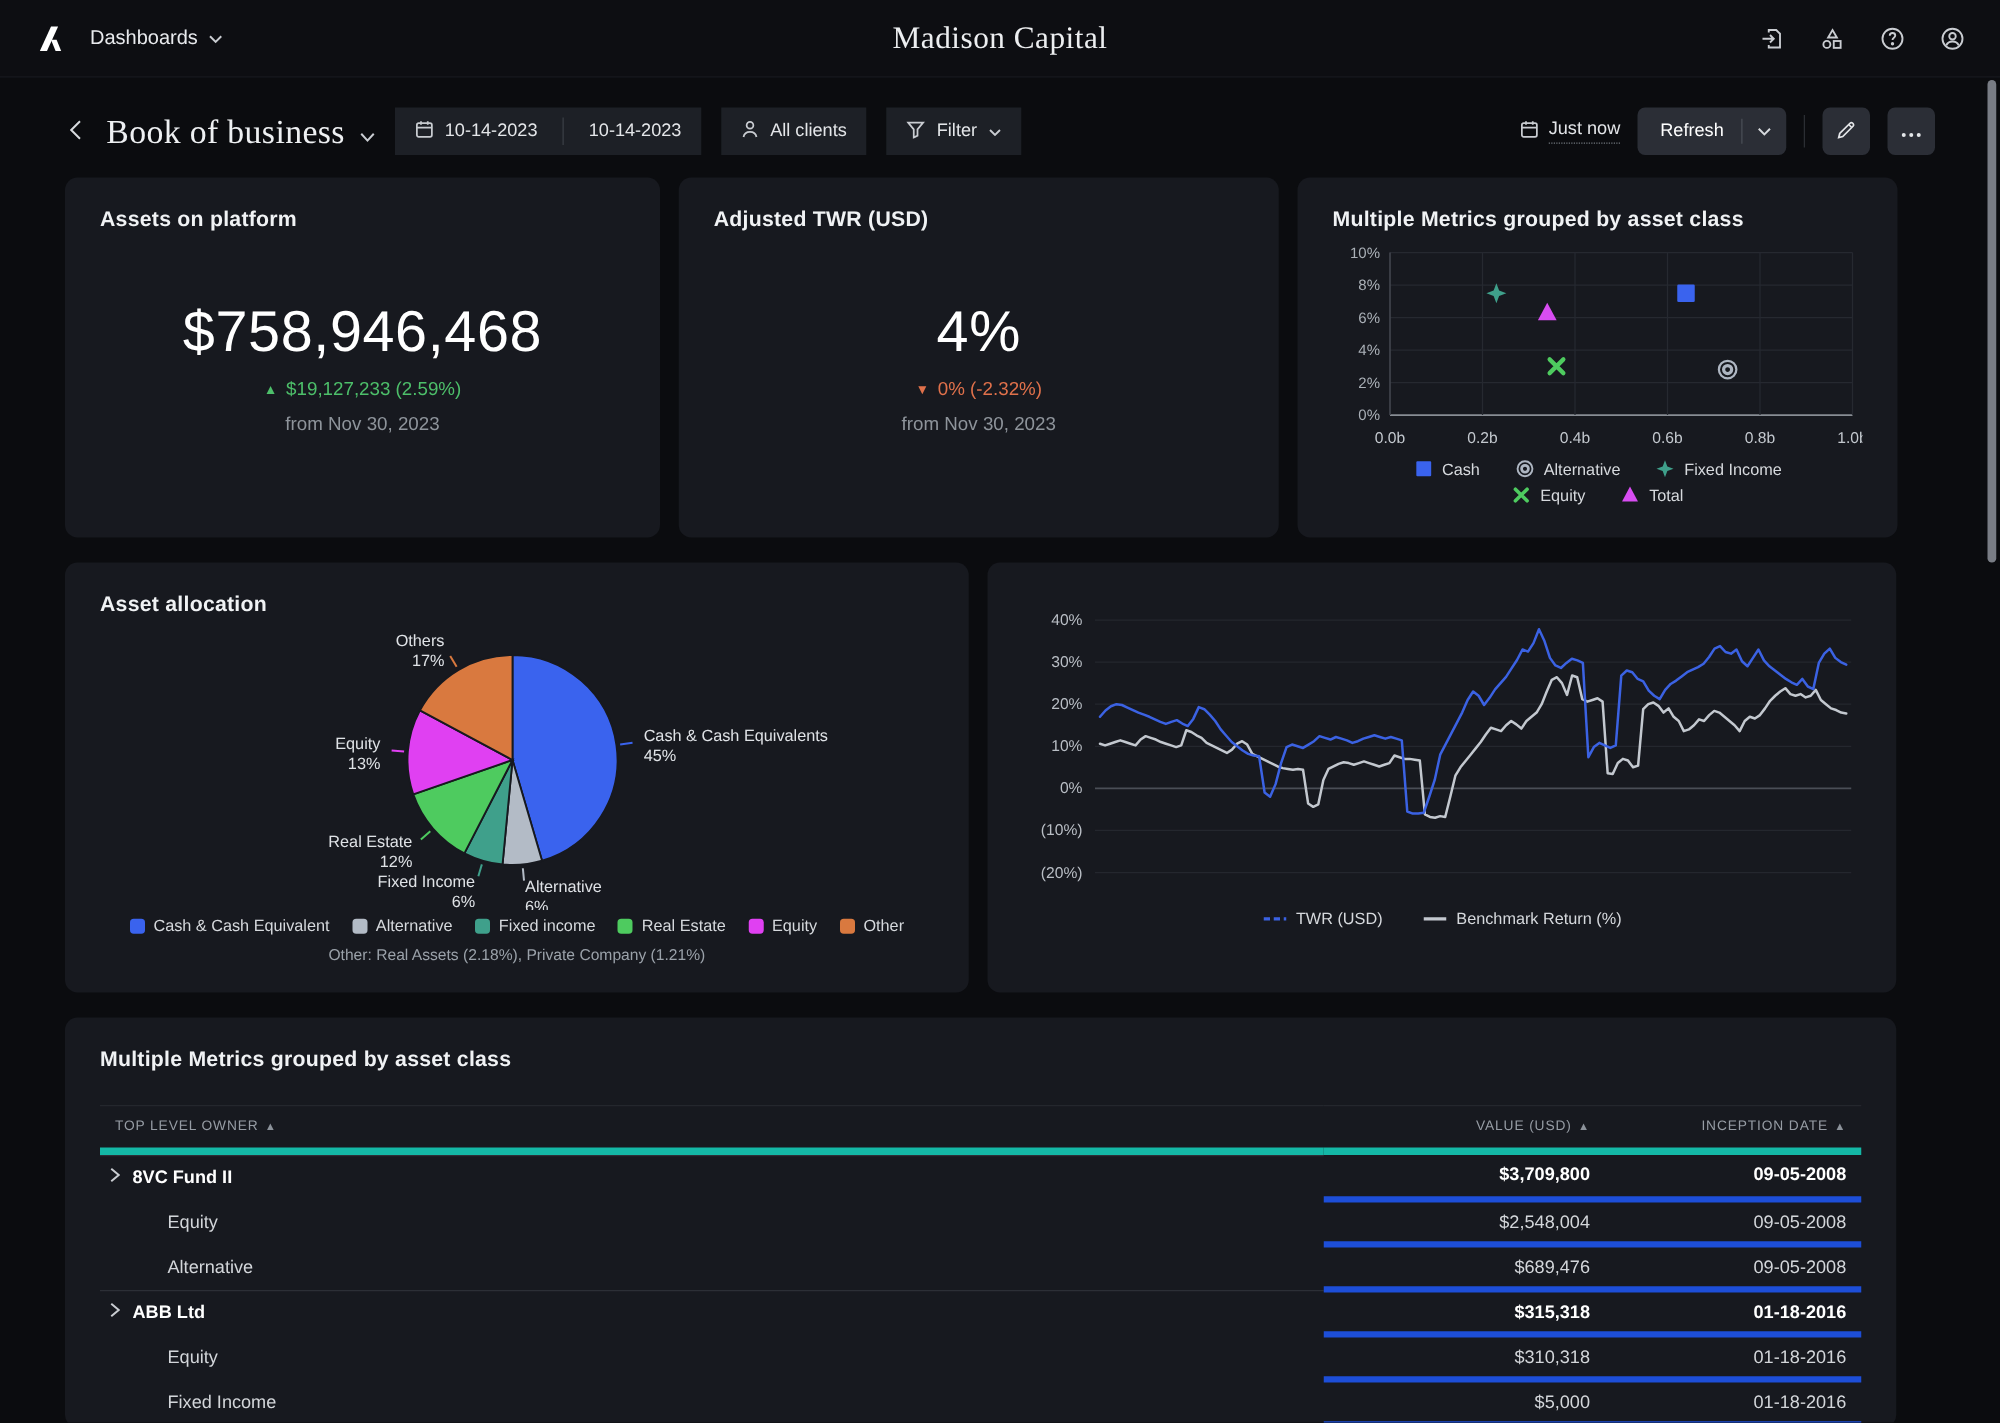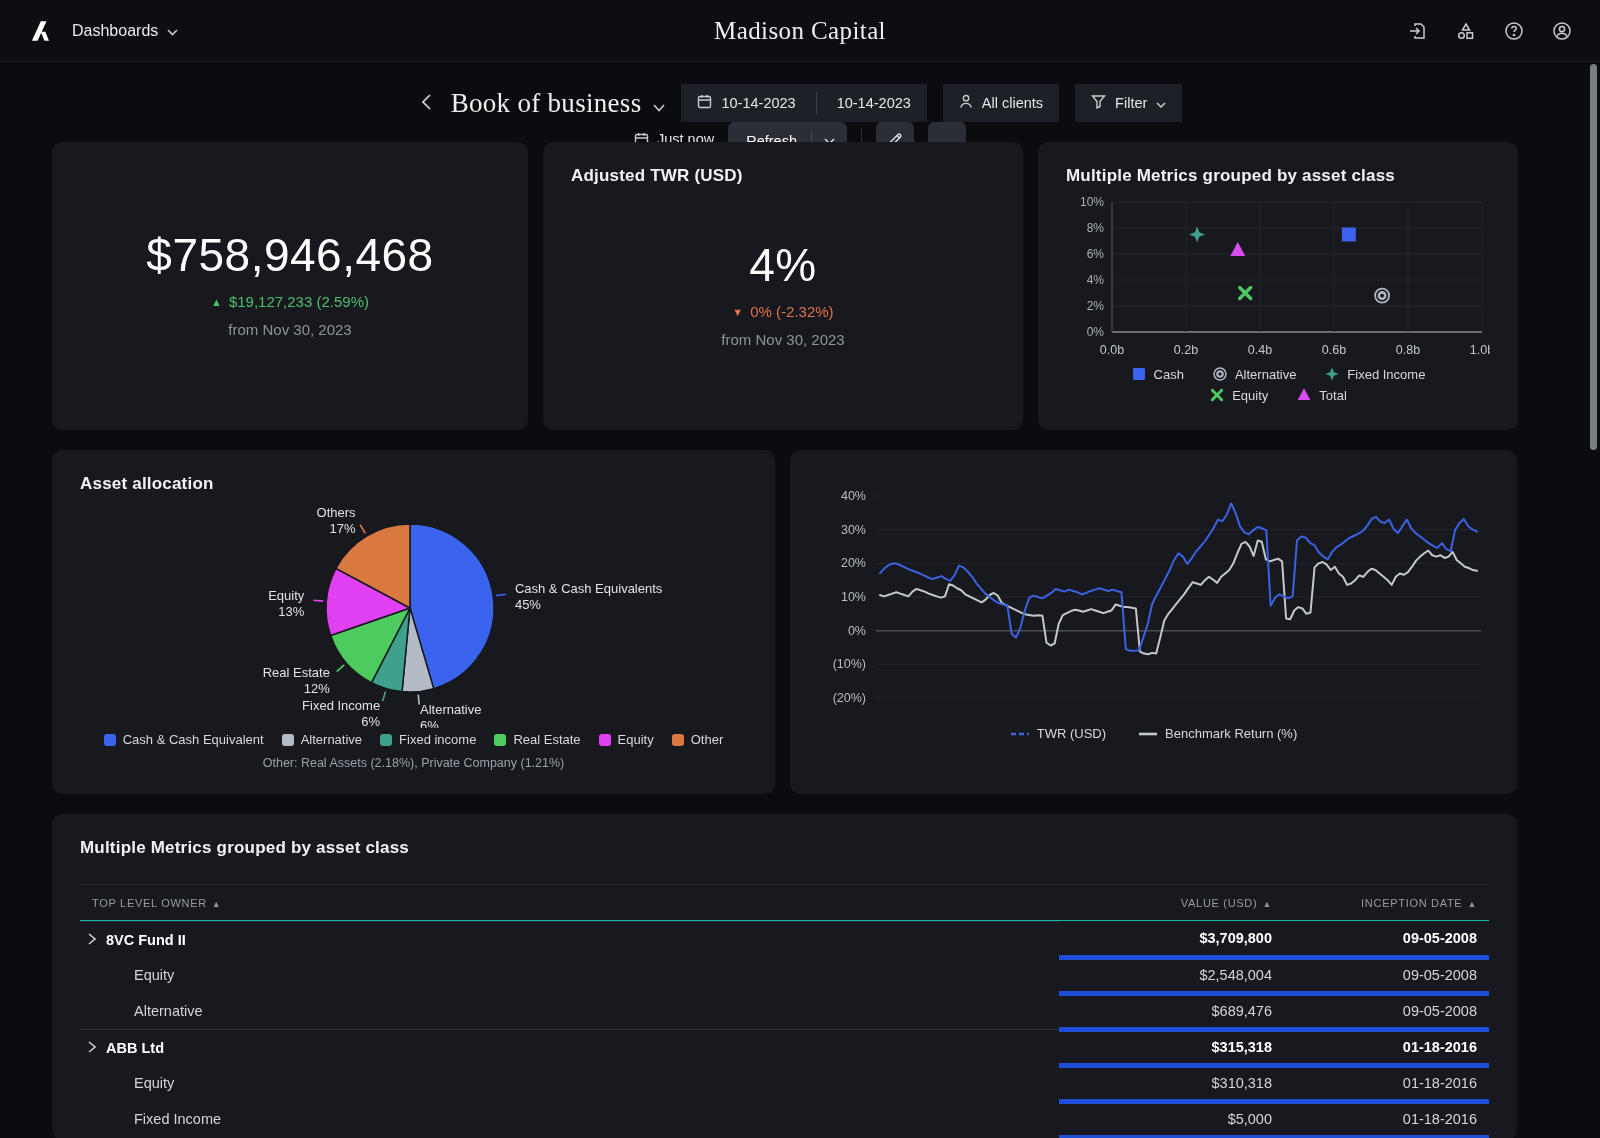--- a/index.html
+++ b/index.html
@@ -12,21 +12,21 @@
             display:flex; align-items:center; justify-content:space-between; padding:0 28px; position:relative; }
   .nav-left { display:flex; align-items:center; gap:18px; }
   .logo { width:26px; height:26px; display:flex; align-items:center; }
   .nav-menu { display:flex; align-items:center; gap:9px; background:none; border:none; color:#e8eaed; font-size:16px; }
   .nav-title { position:absolute; left:50%; transform:translateX(-50%); font-family:"Liberation Serif",serif;
                font-size:25px; letter-spacing:.4px; color:#eceef0; }
   .nav-right { display:flex; align-items:center; gap:28px; }
   .icon-btn { background:none; border:none; color:#c9ccd1; display:flex; align-items:center; }
 
   
-  .toolbar { display:flex; align-items:center; justify-content:space-between; padding:0 52px; margin-top:22px; height:42px;flex-direction:column; }
+  .toolbar { display:flex; align-items:center; justify-content:space-between; padding:0 52px; margin-top:22px; height:42px; }
   .tb-left { display:flex; align-items:center; gap:16px; }
   .back-btn { background:none; border:none; color:#d6d9dd; display:flex; padding:4px; }
   .bob-title { display:flex; align-items:center; gap:12px; background:none; border:none; color:#eef0f2;
                font-family:"Liberation Serif",serif; font-size:27px; letter-spacing:.3px; }
   .tb-btn { height:38px; background:#1d2026; border:none; border-radius:0; color:#e4e6e9;
             font-size:14.5px; display:flex; align-items:center; gap:9px; padding:0 16px; }
   .date-btn .vdiv { width:1px; height:22px; background:#3a3e45; margin:0 11px; }
   .tb-right { display:flex; align-items:center; gap:14px; }
   .just-now { display:flex; align-items:center; gap:8px; background:none; border:none; color:#e4e6e9; font-size:14.5px; }
   .just-now .txt { border-bottom:1px dotted #70757c; padding-bottom:3px; }
@@ -61,21 +61,21 @@
   .line-card { width:727px; height:344px; }
   .pie-legend { display:flex; justify-content:center; gap:18px; margin-top:0px; }
   .pie-legend .legend-item .sw { width:12px; height:12px; border-radius:3px; display:inline-block; }
   .pie-footnote { text-align:center; color:#9aa1a9; font-size:12.5px; margin-top:9px; }
   .line-legend { display:flex; justify-content:center; gap:32px; margin-top:4px; }
 
   
   .table-card { width:1465px; padding:24px 28px 0; }
   .mm-table { width:100%; margin-top:26px; border-collapse:collapse; }
   .mm-table th { font-size:11px; font-weight:400; letter-spacing:.7px; color:#969ca4; text-transform:uppercase;
-                 border-top:1px solid #24272d; border-bottom:1px solid #14b8a6; height:36px; text-align:left; padding:0 12px; }
+                 border-top:1px solid #24272d; border-bottom:6px solid #14b8a6; height:36px; text-align:left; padding:0 12px; }
   .mm-table th.num, .mm-table td.num { text-align:right; }
   .mm-table th .sort { font-size:9px; color:#8c929a; margin-left:5px; }
   .mm-table td { font-size:14.5px; height:36px; padding:0 12px; color:#d3d6da; border-bottom:5px solid #1d4ed8; }
   .mm-table tr.parent td { font-weight:700; color:#fff; border-top:1px solid #2c2f36; }
   .mm-table tr.parent td:first-child { padding-left:8px; }
   .mm-table td.owner { display:flex; align-items:center; gap:10px; border-bottom:none; }
   .mm-table tr.child td:first-child { padding-left:54px; }
   .mm-table tr { cursor:pointer; }
   .col-val { width:225px; }
   .col-date { width:205px; }
@@ -221,20 +221,21 @@
             <circle cx="14" cy="2" r="1.6"></circle>
           </svg>
       </span>
     </button>
   </div>
 </div>
 
 <main>
   <div class="row">
     <section class="card kpi-card">
+      <div class="card-title">Assets on platform</div>
       <div class="kpi-mid">
         <div class="kpi-value">$758,946,468</div>
         <div class="kpi-delta" style="color: rgb(77, 191, 106);">
           <span class="tri">▲</span>
           <span>$19,127,233 (2.59%)</span>
         </div>
         <div class="kpi-since">from Nov 30, 2023</div>
       </div>
     </section>
 

